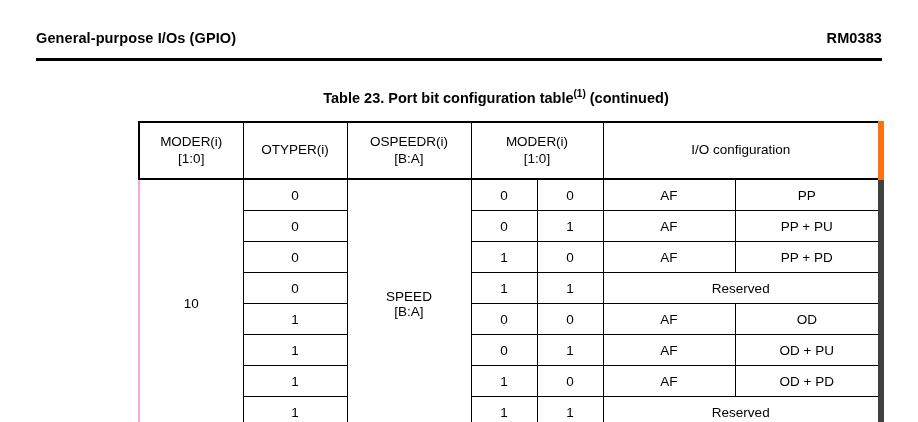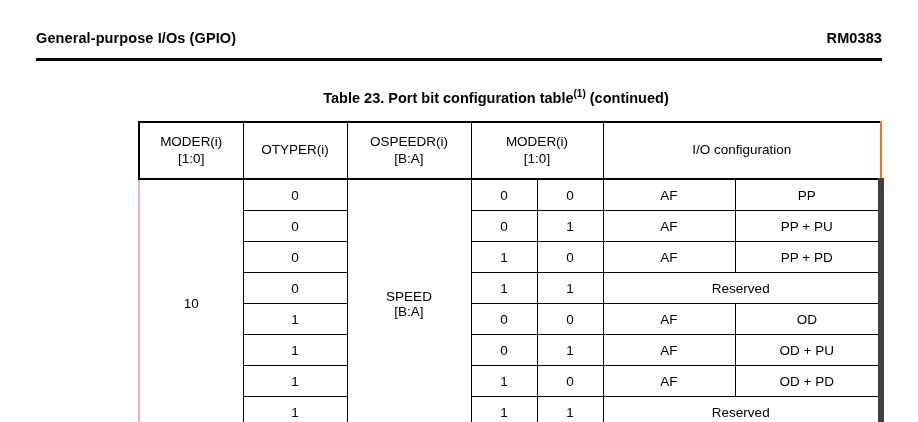--- a/index.html
+++ b/index.html
@@ -95,21 +95,21 @@
   thead th {
     font-weight: bold;
     height: 55px;
     line-height: 1.25;
     border-bottom: 2.5px solid #000000 !important;
   }
   thead th.thick-left {
     border-left: 2px solid #000000;
   }
   thead th.thick-right {
-    border-right: 2px solid #f97316;
+    border-right: 6px solid #f97316;
     border-radius: 24px;
   }
   thead th.thick-top {
     border-top: 2px solid #000000;
   }
 
   tbody td {
     height: 30px;
   }
   tbody td.thick-left {

